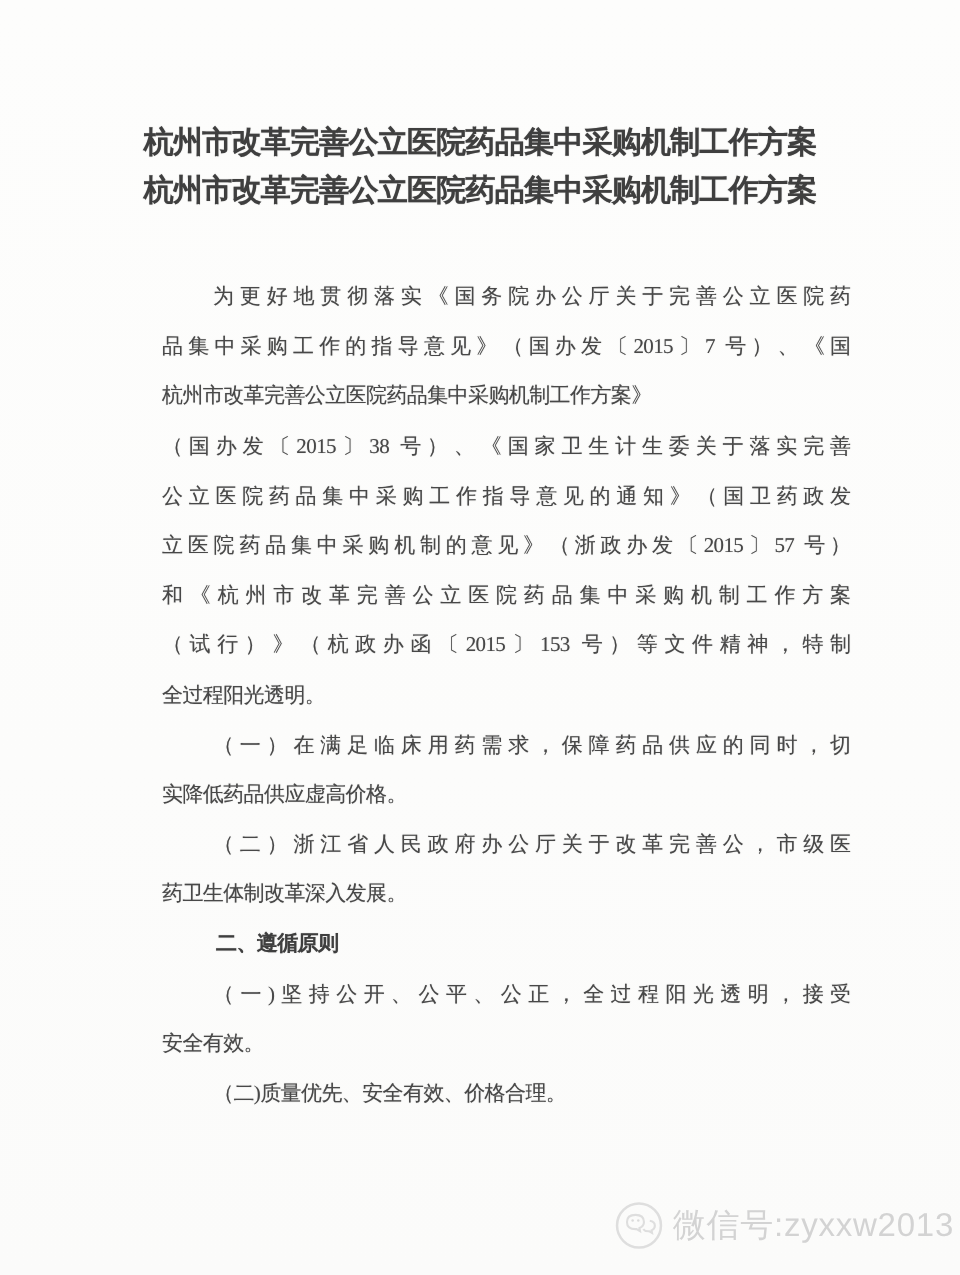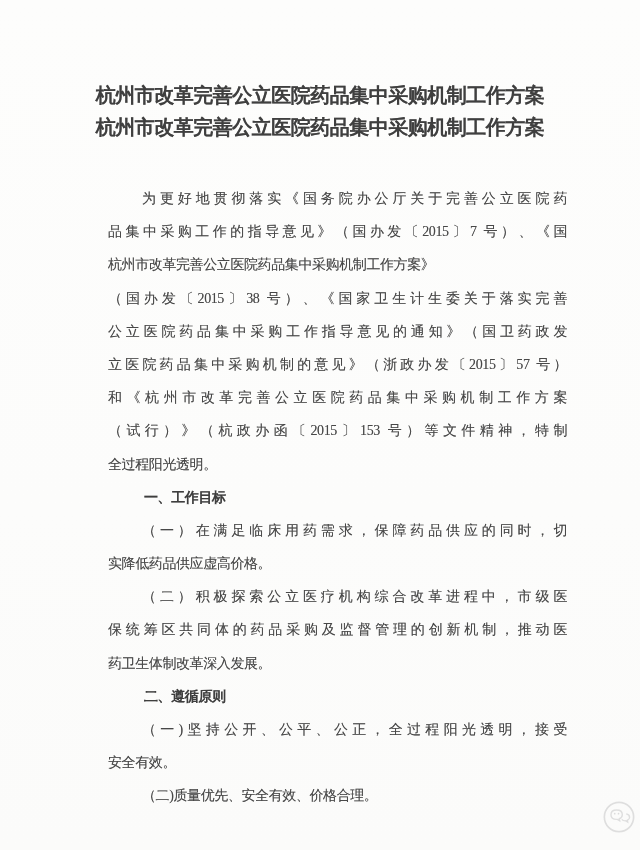--- a/index.html
+++ b/index.html
@@ -92,37 +92,36 @@
   <div class="doc-body">
       <div class="line indent fill">为更好地贯彻落实《国务院办公厅关于完善公立医院药</div>
       <div class="line fill">品集中采购工作的指导意见》（国办发〔2015〕7 号）、《国</div>
       <div class="line">杭州市改革完善公立医院药品集中采购机制工作方案》</div>
       <div class="line fill">（国办发〔2015〕38 号）、《国家卫生计生委关于落实完善</div>
       <div class="line fill">公立医院药品集中采购工作指导意见的通知》（国卫药政发</div>
       <div class="line fill">立医院药品集中采购机制的意见》（浙政办发〔2015〕57 号）</div>
       <div class="line fill">和《杭州市改革完善公立医院药品集中采购机制工作方案</div>
       <div class="line fill">（试行）》（杭政办函〔2015〕153 号）等文件精神，特制</div>
       <div class="line">全过程阳光透明。</div>
-      <div class="line heading">一、工作目标</div>
       <div class="line indent fill">（一）在满足临床用药需求，保障药品供应的同时，切</div>
       <div class="line">实降低药品供应虚高价格。</div>
-      <div class="line indent fill">（二）积极探索公立医疗机构综合改革进程中，市级医</div>
-      <div class="line fill">保统筹区共同体的药品采购及监督管理的创新机制，推动医</div>
+      <div class="line indent fill">（二）浙江省人民政府办公厅关于改革完善公，市级医</div>
       <div class="line">药卫生体制改革深入发展。</div>
       <div class="line heading">二、遵循原则</div>
       <div class="line indent fill">（一)坚持公开、公平、公正，全过程阳光透明，接受</div>
       <div class="line">安全有效。</div>
       <div class="line indent">（二)质量优先、安全有效、价格合理。</div>
     </div>
 
   <div class="watermark">
     <span class="wm-icon">
       <svg viewBox="0 0 36 36" width="34" height="34" xmlns="http://www.w3.org/2000/svg">
         <circle cx="18" cy="18" r="15.5" fill="none" stroke="#dadada" stroke-width="1.8"></circle>
         <path d="M9.5 15.5 q0 -5 6 -5 q6 0 6 5 q0 3 -3.2 4.3 l0.4 2.2 l-2.4 -1.5 q-0.4 0.05 -0.8 0.05 q-6 0 -6 -5 z" fill="none" stroke="#dadada" stroke-width="1.5"></path>
         <path d="M21 20.5 q1.2 1.6 3.5 1.6 q0.4 0 0.8 -0.05 l1.9 1.2 l-0.3 -1.8 q2.3 -1 2.3 -3.2 q0 -3 -3.6 -3.6" fill="none" stroke="#dadada" stroke-width="1.5"></path>
         <circle cx="13.5" cy="14.5" r="0.9" fill="#d6d6d6"></circle>
         <circle cx="17.5" cy="14.5" r="0.9" fill="#d6d6d6"></circle>
       </svg>
     </span>
+    <span class="wm-text">微信号:zyxxw2013</span>
   </div>
 
 </div>
 
 </body></html>

